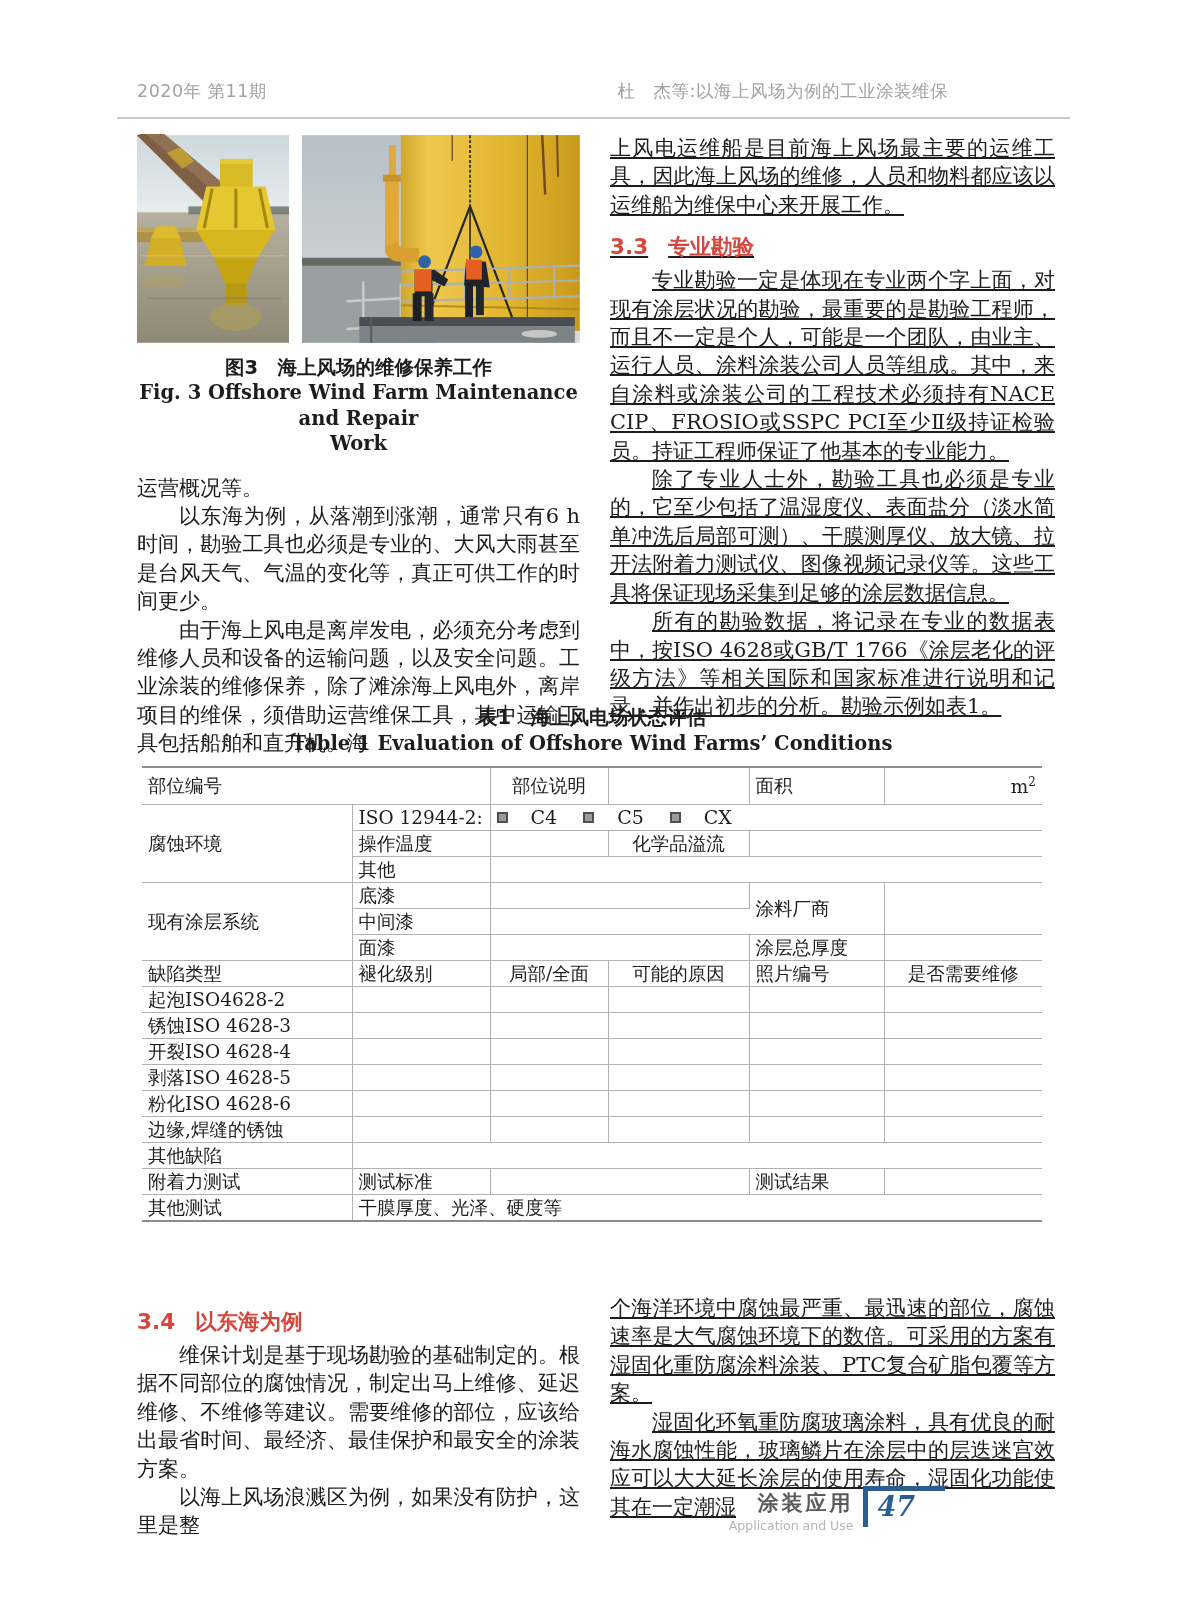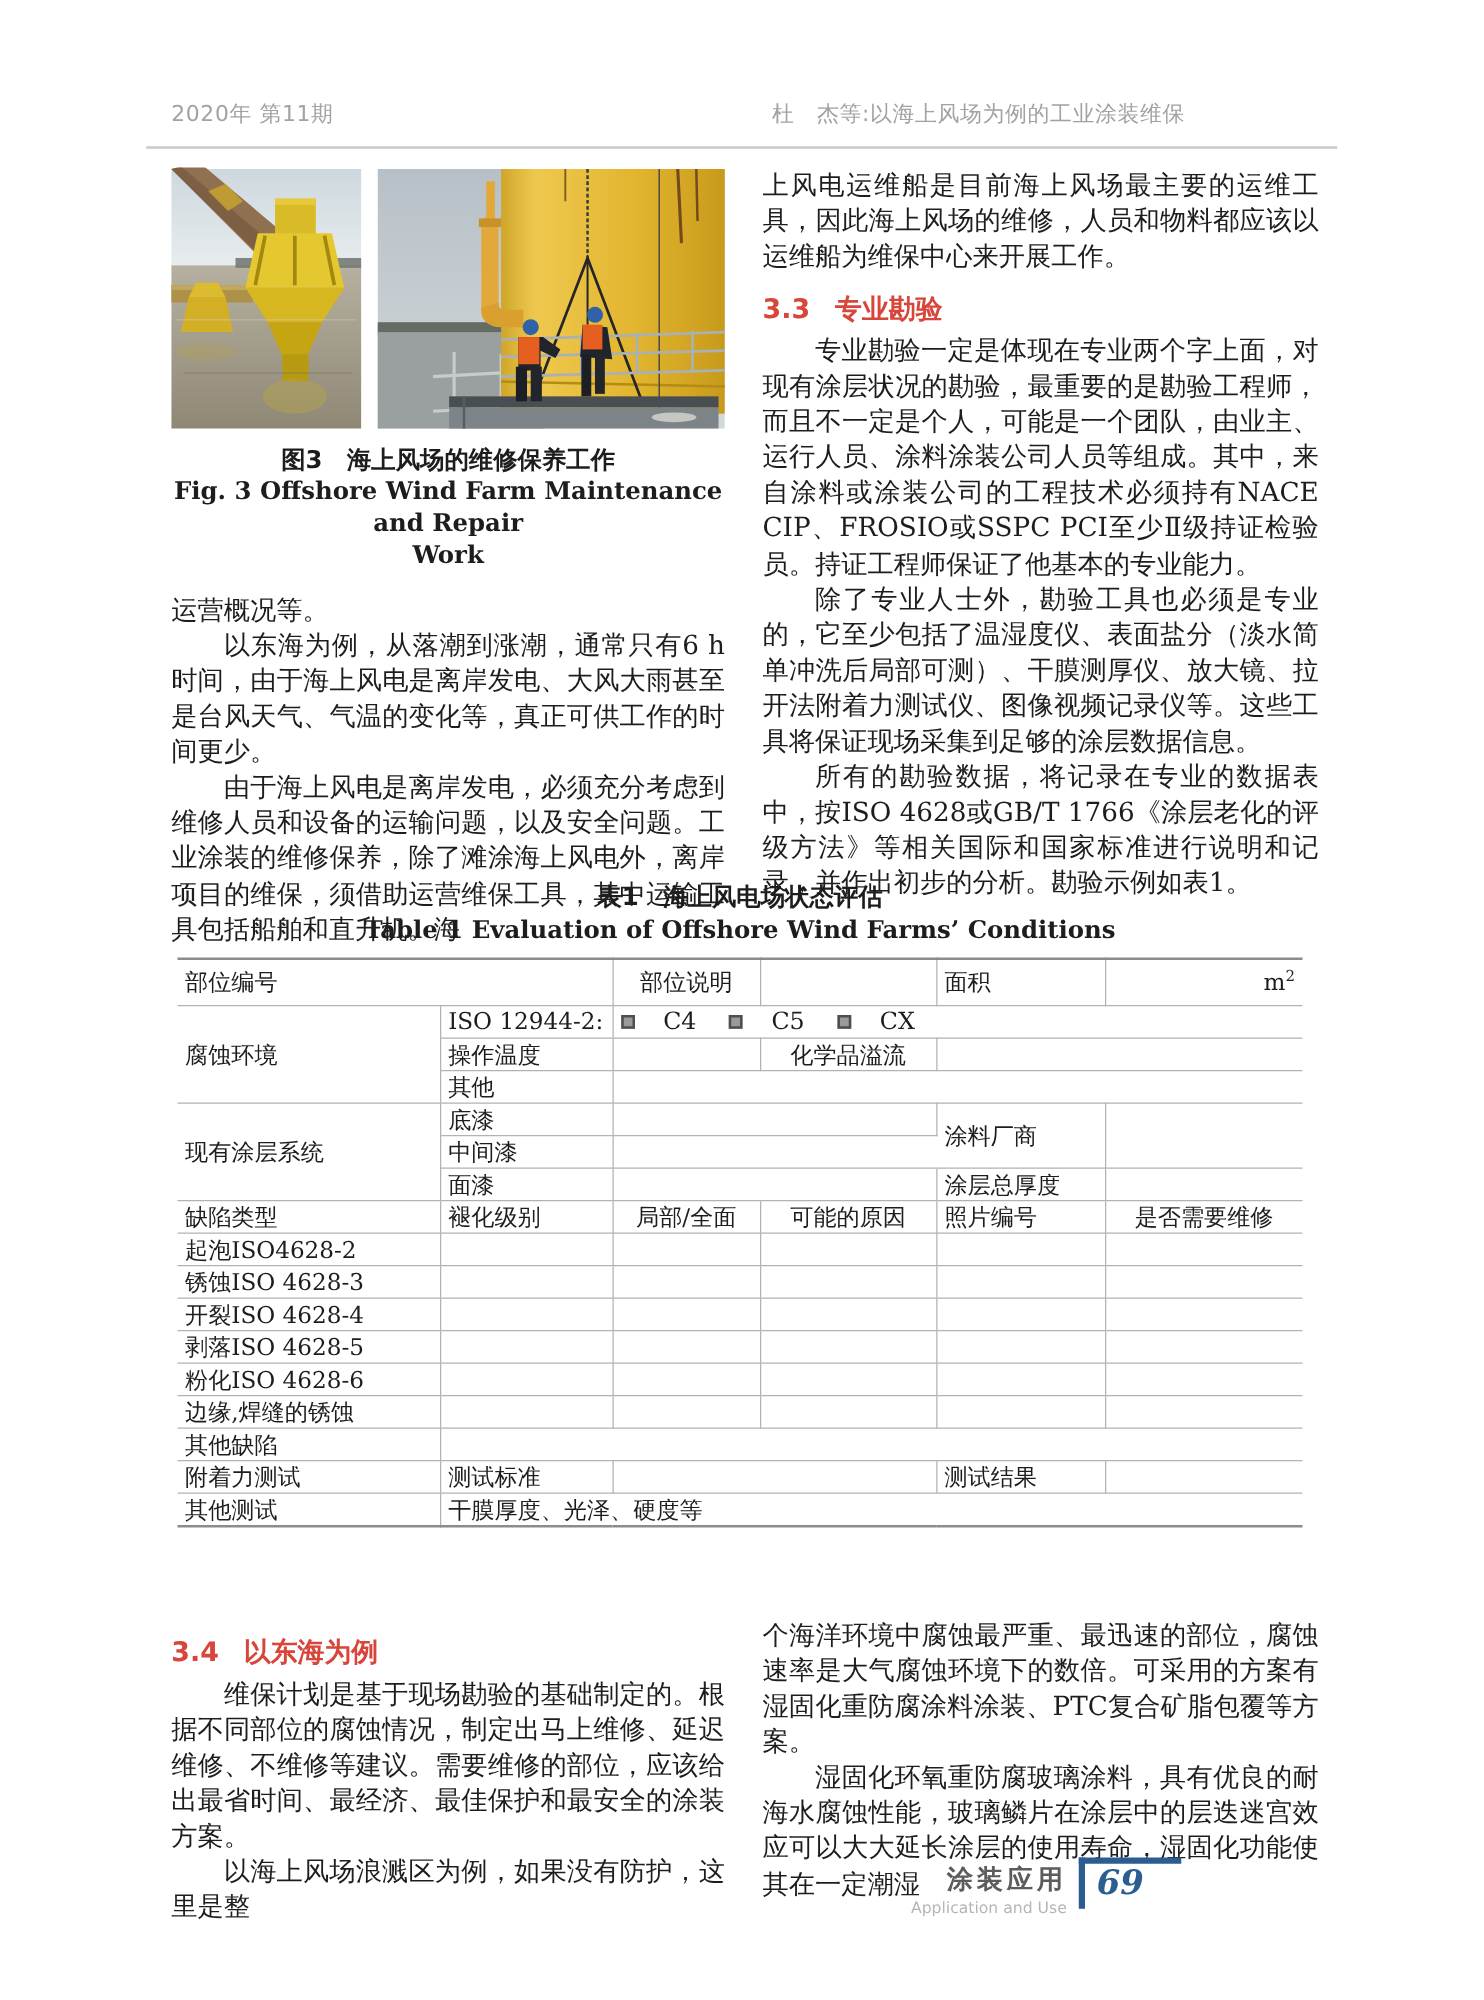--- a/index.html
+++ b/index.html
@@ -14,21 +14,21 @@
     display:flex; justify-content:space-between;
     font-family:"DejaVu Sans","Liberation Sans",sans-serif;
     font-size:17.5px; color:#a2a2a2; letter-spacing:.5px;
   }
   .hdr-rule { position:absolute; top:117px; left:117px; width:953px; height:2px; background:#c9c9c9; }
   
   .cols { position:absolute; left:137px; width:918px; display:flex; gap:30px; }
   .cols.top { top:134px; }
   .cols.bottom { top:1294px; }
   .col-l { width:443px; }
-  .col-r { width:445px; }
+  .col-r { width:445px;text-decoration:underline; }
   p.body { font-size:21px; line-height:28.4px; text-align:justify; text-indent:2em; }
   p.body.noind { text-indent:0; }
   h3.sec {
     font-family:"DejaVu Sans","Liberation Sans",sans-serif;
     font-size:21.5px; font-weight:bold; color:#d8453a; margin:13px 0 5px 0;
   }
   h3.sec .num { margin-right:20px; }
   
   .photos { display:flex; gap:13px; }
   .photos svg { display:block; }
@@ -190,21 +190,21 @@
         </div>
         <figcaption>
           <div class="fig-cap-zh">图3　海上风场的维修保养工作</div>
           <div class="fig-cap-en">
             <div>Fig. 3  Offshore Wind Farm Maintenance and Repair</div>
             <div>Work</div>
           </div>
         </figcaption>
       </figure>
       <p class="body noind">运营概况等。</p>
-      <p class="body">以东海为例，从落潮到涨潮，通常只有6 h时间，由于海上风电是离岸发电、大风大雨甚至是台风天气、气温的变化等，真正可供工作的时间更少。</p>
+      <p class="body">以东海为例，从落潮到涨潮，通常只有6 h时间，勘验工具也必须是专业的、大风大雨甚至是台风天气、气温的变化等，真正可供工作的时间更少。</p>
       <p class="body">由于海上风电是离岸发电，必须充分考虑到维修人员和设备的运输问题，以及安全问题。工业涂装的维修保养，除了滩涂海上风电外，离岸项目的维保，须借助运营维保工具，其中运输工具包括船舶和直升机。海</p>
     </div>
 
     <div class="col-r">
       <p class="body noind">上风电运维船是目前海上风场最主要的运维工具，因此海上风场的维修，人员和物料都应该以运维船为维保中心来开展工作。</p>
       <h3 class="sec">
         <span class="num">3.3</span><span>专业勘验</span>
       </h3>
       <p class="body">专业勘验一定是体现在专业两个字上面，对现有涂层状况的勘验，最重要的是勘验工程师，而且不一定是个人，可能是一个团队，由业主、运行人员、涂料涂装公司人员等组成。其中，来自涂料或涂装公司的工程技术必须持有NACE CIP、FROSIO或SSPC PCI至少Ⅱ级持证检验员。持证工程师保证了他基本的专业能力。</p>
       <p class="body">除了专业人士外，勘验工具也必须是专业的，它至少包括了温湿度仪、表面盐分（淡水简单冲洗后局部可测）、干膜测厚仪、放大镜、拉开法附着力测试仪、图像视频记录仪等。这些工具将保证现场采集到足够的涂层数据信息。</p>
@@ -361,17 +361,17 @@
       <p class="body">湿固化环氧重防腐玻璃涂料，具有优良的耐海水腐蚀性能，玻璃鳞片在涂层中的层迭迷宫效应可以大大延长涂层的使用寿命，湿固化功能使其在一定潮湿</p>
     </div>
   </div>
 
   <div class="pfoot">
     <div class="pf-names">
       <div class="pf-zh">涂装应用</div>
       <div class="pf-en">Application and Use</div>
     </div>
     <div class="pf-box">
-      <div class="pf-num">69</div>
+      <div class="pf-num">47</div>
     </div>
   </div>
 
 </div>
 
 </body></html>

